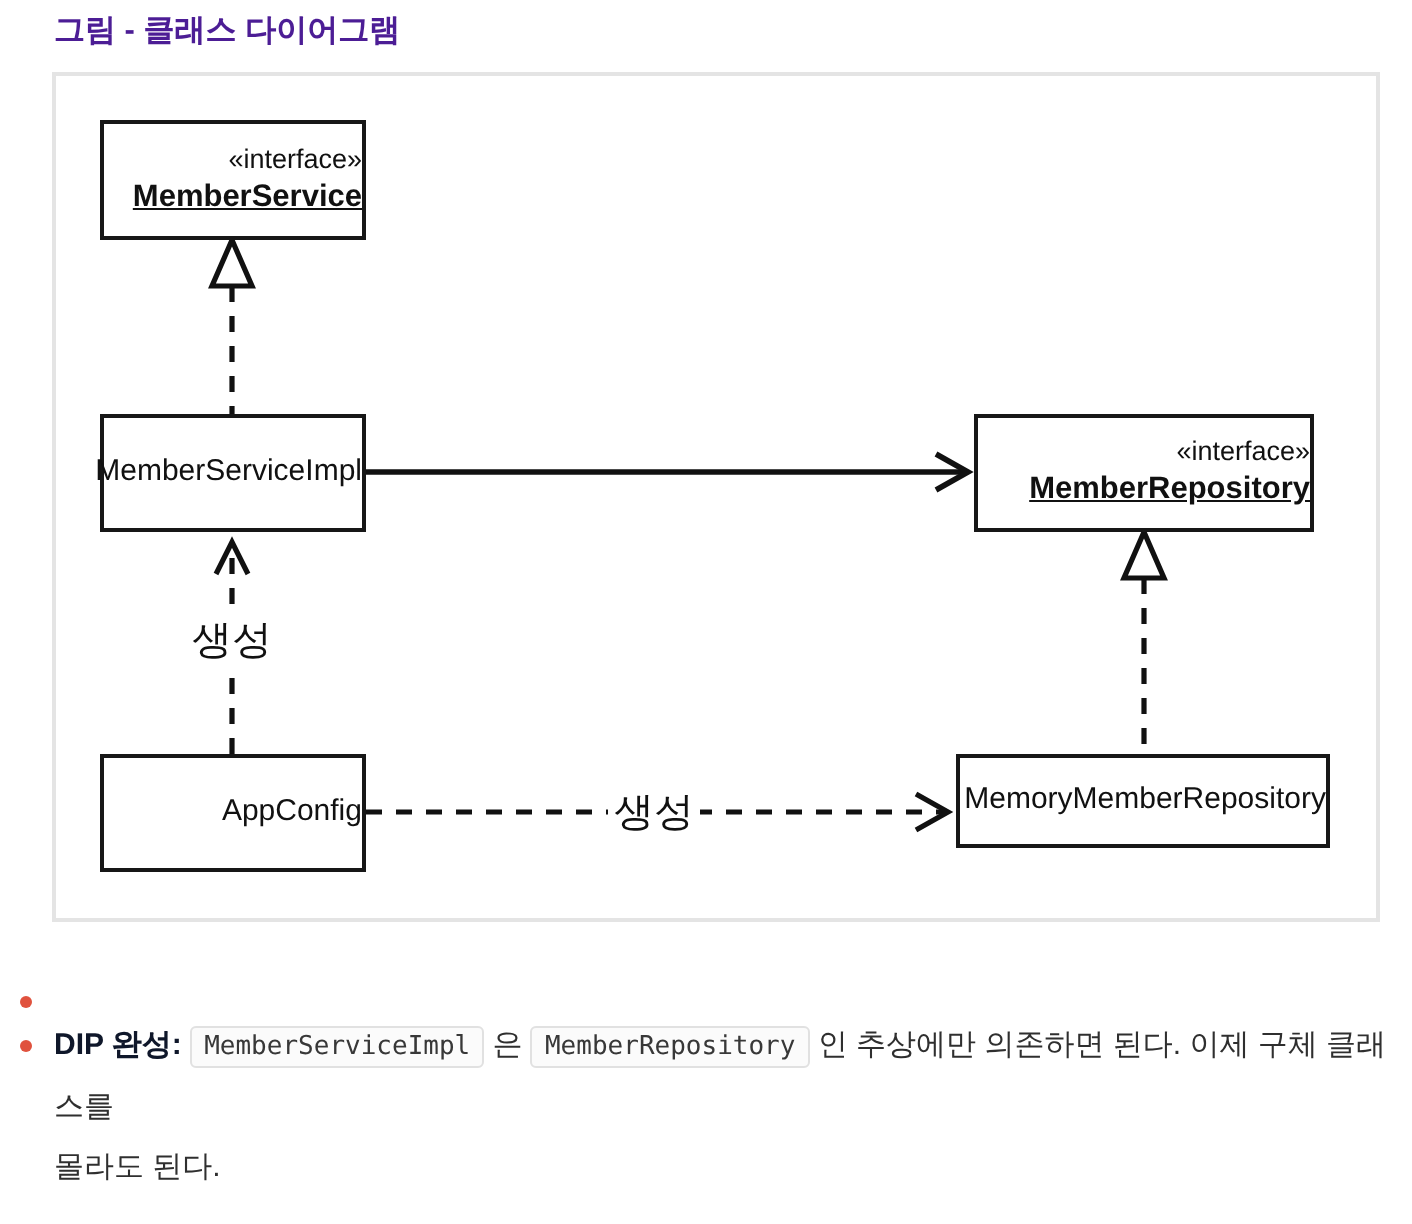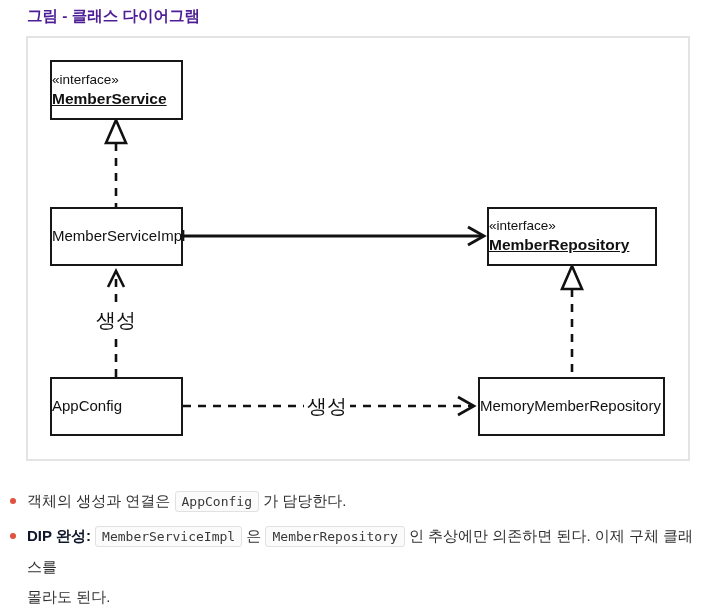--- a/index.html
+++ b/index.html
@@ -25,34 +25,34 @@
     border: 2px solid #e4e4e4;
     background: #ffffff;
   }
   .figure svg { position: absolute; left: 0; top: 0; }
   .uml-box {
     position: absolute;
     border: 2px solid #171717;
     background: #ffffff;
     display: flex;
     flex-direction: column;
-    align-items: flex-start;
+    align-items: flex-end;
     justify-content: center;
     text-align: center;
     line-height: 1.25;
     color: #111;
   }
   .uml-box .stereotype { font-size: 13.5px; font-weight: normal; }
   .uml-box .cls-name   { font-size: 15.5px; font-weight: bold; text-decoration: underline; }
   .uml-box .cls-plain  { font-size: 15px;   font-weight: normal; }
   .box-member-service          { left: 22px;  top: 22px;  width: 133px; height: 60px; }
   .box-member-service-impl     { left: 22px;  top: 169px; width: 133px; height: 59px; }
   .box-member-repository       { left: 459px; top: 169px; width: 170px; height: 59px; }
   .box-app-config              { left: 22px;  top: 339px; width: 133px; height: 59px; }
-  .box-memory-member-repository{ left: 450px; top: 339px; width: 187px; height: 59px; }
+  .box-memory-member-repository{ left: 450px; top: 339px; width: 187px; height: 47px; }
   .edge-label {
     position: absolute;
     transform: translate(-50%, -50%);
     background: #ffffff;
     padding: 0 3px;
     font-size: 20px;
     color: #111;
   }
   .label-create-vertical   { left: 88px;  top: 282px; }
   .label-create-horizontal { left: 299px; top: 368px; }
@@ -153,21 +153,20 @@
     <span class="cls-plain">MemoryMemberRepository</span>
   </div>
 
   <span class="edge-label label-create-vertical">생성</span>
   <span class="edge-label label-create-horizontal">생성</span>
 </div>
 
 <ul class="notes">
   <li>
     <span class="bullet-dot"></span>
-    <span class="note-text"><span>객체의 생성과 연결은 </span><code class="inline-code">AppConfig</code><span> 가 담당한다.</span></span>
   </li>
 
   <li>
     <span class="bullet-dot"></span>
     <span class="note-text"><b>DIP 완성: </b><code class="inline-code">MemberServiceImpl</code><span> 은 </span><code class="inline-code">MemberRepository</code><span> 인 추상에만 의존하면 된다. 이제 구체 클래스를</span><br><span>몰라도 된다.</span></span>
   </li>
 
 </ul>
 
 </body></html>

